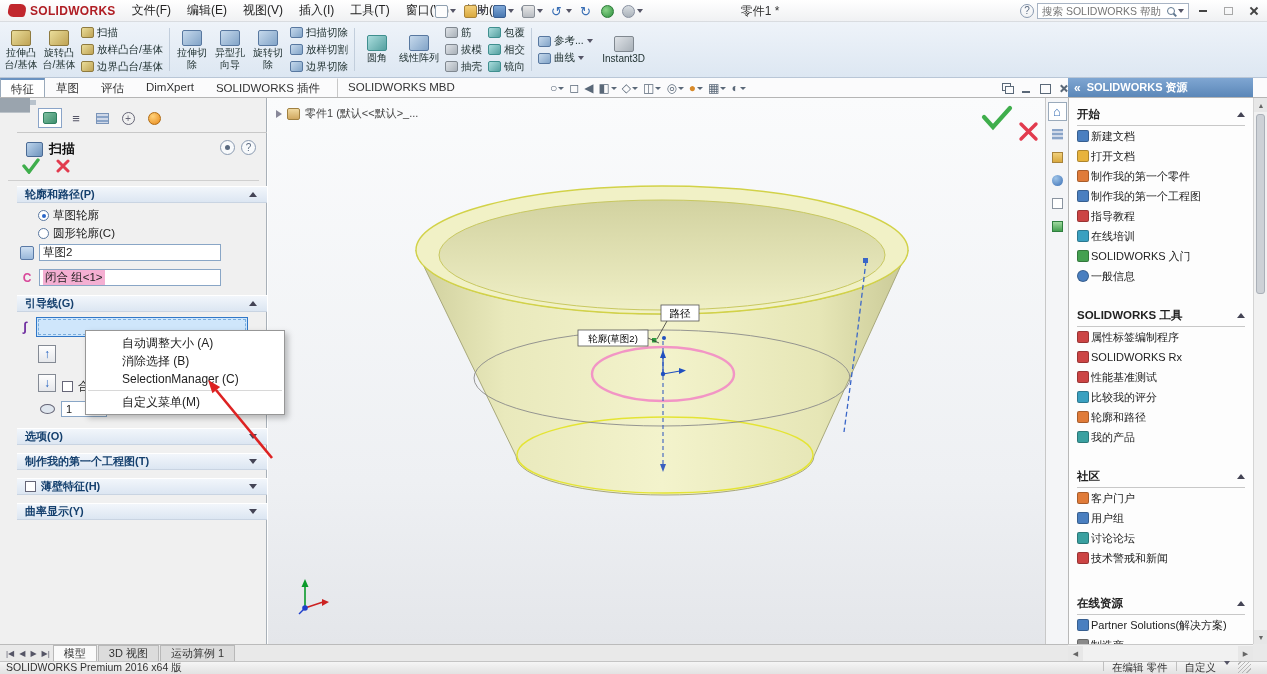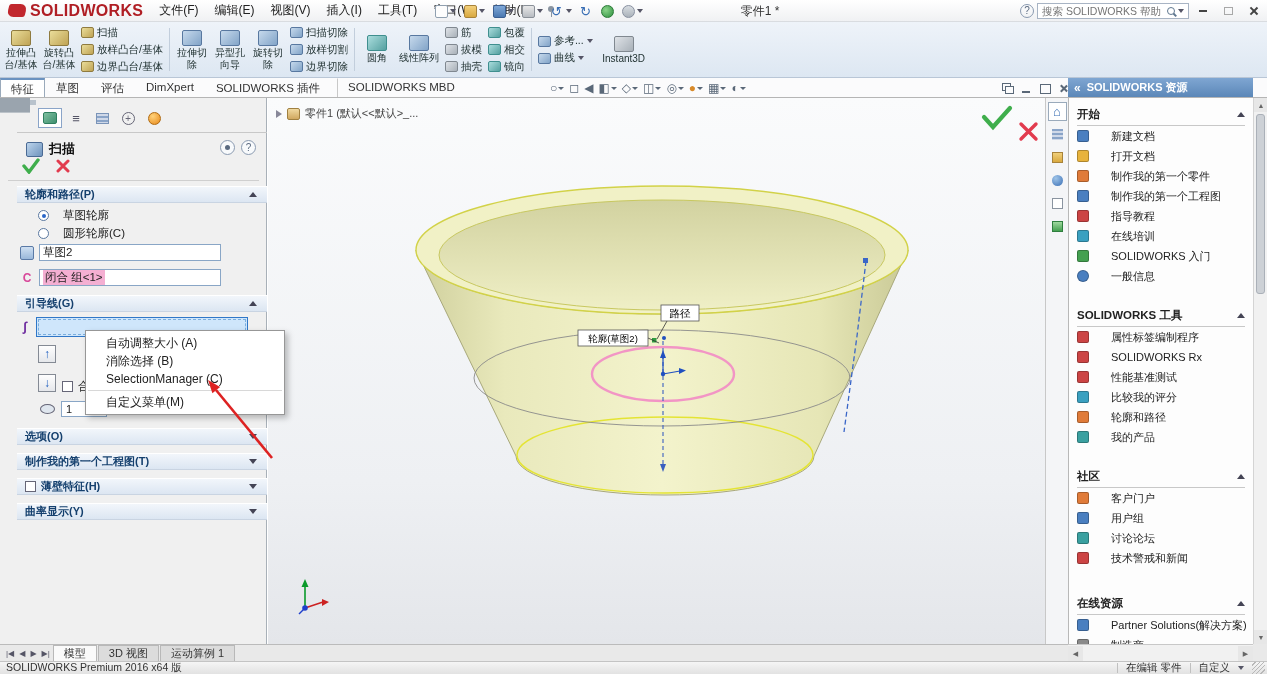--- a/index.html
+++ b/index.html
@@ -9,21 +9,21 @@
     background: #fff; font-family: "Liberation Sans","DejaVu Sans",sans-serif;
     font-size: 12px; color: #222; margin: 0 auto;
   }
 
   
   #titlebar { position:absolute; left:0; top:0; width:1267px; height:22px;
     background:linear-gradient(#ffffff,#f0f1f3); border-bottom:1px solid #d9dce0;
     display:flex; align-items:center; z-index:40; }
   .logo { display:flex; align-items:center; gap:4px; padding:0 8px; }
   .logo-mark { width:18px; height:13px; background:#c1272d; border-radius:2px 7px 2px 7px; transform:skewX(-14deg); }
-  .logo-name { font-weight:bold; color:#b01e24; font-size:16px; letter-spacing:.3px; }
+  .logo-name { font-weight:bold; color:#b01e24; font-size:12px; letter-spacing:.3px; }
   .menu { display:flex; }
   .menu > div { padding:2px 8px; font-size:12px; color:#222; cursor:default; }
   .pin-btn { width:16px; height:16px; position:relative; margin-left:2px; }
   .pin-btn::before { content:""; position:absolute; left:5px; top:3px; width:6px; height:6px; background:#8a94a0; border-radius:50%; }
   .pin-btn::after { content:""; position:absolute; left:7.5px; top:9px; width:1.5px; height:5px; background:#8a94a0; }
   #qtools { position:absolute; left:432px; top:2px; display:flex; gap:2px; }
   .qbtn { height:18px; display:flex; align-items:center; padding:0 3px; gap:2px; border-radius:2px; }
   .qic { width:13px; height:13px; border-radius:2px; }
   .qic.new { background:#fdfdfd; border:1px solid #90a0b0; }
   .qic.open { background:linear-gradient(#f3cf7a,#d9a93f); border:1px solid #a8833a; }
@@ -111,21 +111,21 @@
     display:flex; align-items:center; justify-content:center; color:#5a6a80; font-size:10px; }
   .circbtn.keep::before { content:""; width:5px; height:5px; background:#5a6a80; border-radius:50%; }
   .circbtn.help::before { content:"?"; }
   #okrow { position:absolute; left:22px; top:60px; display:flex; gap:16px; align-items:center; }
   #pmhr { position:absolute; left:8px; top:82px; width:251px; border-top:1px solid #cfcfcf; }
   .band { position:absolute; left:17px; width:250px; height:17px;
     background:linear-gradient(#f2f6fb,#dce6f2); border-top:1px solid #fff; border-bottom:1px solid #c9d4e2;
     color:#15406e; font-weight:bold; font-size:11px; display:flex; align-items:center; padding-left:8px; }
   .chev { position:absolute; right:10px; width:0; height:0; border-left:4px solid transparent; border-right:4px solid transparent; }
   .chev.up { border-bottom:5px solid #445; } .chev.down { border-top:5px solid #445; }
-  .radiorow { position:absolute; left:38px; display:flex; align-items:center; gap:14px; font-size:11.5px; color:#222; }
+  .radiorow { position:absolute; left:38px; display:flex; align-items:center; gap:4px; font-size:11.5px; color:#222; }
   .radio { width:11px; height:11px; border-radius:50%; border:1px solid #5a78a0; background:#fff; position:relative; flex:none; }
   .radio.sel::after { content:""; position:absolute; left:2.5px; top:2.5px; width:4px; height:4px; border-radius:50%; background:#2a66c8; }
   .fieldrow { position:absolute; display:flex; align-items:center; gap:5px;text-align:center; }
   .ficon { width:14px; height:14px; display:flex; align-items:center; justify-content:center; font-size:11px; flex:none; }
   .fi-sketch { background:linear-gradient(#cfe0f2,#9ab8da); border:1px solid #5a7aa6; border-radius:2px; }
   .fi-c { color:#d8489a; font-weight:bold; font-size:12px; }
   .fi-guide { color:#7030a0; font-weight:bold; font-size:13px; }
   .pmfield { width:182px; height:17px; border:1px solid #89a6c6; font-size:11.5px; padding:0 3px; background:#fff; color:#222; font-family:inherit; display:flex; align-items:center; }
   .pinkhl { background:#f4afd2; padding:0 2px; }
   #selbox { position:absolute; left:36px; top:219px; width:212px; height:20px; background:#cfe6fb;
@@ -138,21 +138,21 @@
   #secrow { position:absolute; left:40px; top:303px; display:flex; align-items:center; gap:6px; }
   .seceye { width:15px; height:10px; border:1px solid #667; border-radius:50%; background:#dfe6ee; }
   .numbox { width:46px; height:16px; border:1px solid #89a6c6; background:#fff; display:flex; align-items:center; padding-left:4px; font-size:11px; }
   .spn { display:flex; flex-direction:column; gap:1px; margin-left:auto; margin-right:2px; }
   .spn i { display:block; width:0; height:0; border-left:3px solid transparent; border-right:3px solid transparent; }
   .spn .u { border-bottom:4px solid #556; } .spn .d { border-top:4px solid #556; }
 
   
   #ctxmenu { position:absolute; left:85px; top:330px; width:200px; background:#fff; border:1px solid #979797;
     box-shadow:3px 3px 6px rgba(0,0,0,.25); z-index:50; padding:3px 0; }
-  .mi { height:18px; line-height:18px; padding-left:20px; font-size:12px; color:#222; white-space:nowrap; }
+  .mi { height:18px; line-height:18px; padding-left:20px; font-size:12px; color:#222; white-space:nowrap;margin-left:16px; }
   .msep { height:1px; background:#d8d8d8; margin:2px 2px; }
 
   
   #annot { position:absolute; left:0; top:0; width:1267px; height:674px; pointer-events:none; z-index:60; }
 
   
   #viewport { position:absolute; left:268px; top:98px; width:777px; height:546px;
     background:linear-gradient(#fafbfc 0%,#eef0f3 70%,#e4e6ea 100%); overflow:hidden; }
   #doclabel { position:absolute; left:8px; top:8px; display:flex; align-items:center; gap:5px; font-size:11px; color:#444; z-index:5; }
   .tri-r { width:0; height:0; border-top:4px solid transparent; border-bottom:4px solid transparent; border-left:6px solid #889; }
@@ -169,21 +169,21 @@
   .tpt { width:19px; height:19px; display:flex; align-items:center; justify-content:center; border:1px solid transparent; color:#556; font-size:12px; }
   .tpt.active { background:#fff; border-color:#9aaabb; }
   .tpt-home::before { content:"⌂"; font-size:13px; color:#3a6fb5; }
   .tpt-sq { width:11px; height:11px; }
   #taskpane { position:absolute; left:1068px; top:97px; width:185px; height:547px; background:#fdfdfd;
     border-left:1px solid #b8b8b8; overflow:hidden; }
   .tpsec { margin:8px 8px 0; }
   .tpsec.s2 { margin-top:20px; } .tpsec.s3 { margin-top:20px; } .tpsec.s4 { margin-top:26px; }
   .tpsec-h { display:flex; justify-content:space-between; align-items:center; border-bottom:1px solid #c8c8c8;
     padding:2px 0 3px; font-weight:bold; font-size:11.5px; color:#222; }
-  .tp-item { display:flex; align-items:center; gap:22px; height:20px; font-size:11px; color:#222; white-space:nowrap; }
+  .tp-item { display:flex; align-items:center; gap:2px; height:20px; font-size:11px; color:#222; white-space:nowrap; }
   .tpi { width:12px; height:12px; border-radius:2px; flex:none; border:1px solid rgba(0,0,0,.25); }
   .cA{background:#4a7fc0}.cB{background:#e8b33c}.cC{background:#e07b39}.cD{background:#cc4444}
   .cE{background:#3aa0c0}.cF{background:#44a050}.cG{background:#3aa0a0}.cH{background:#8a8a8a}
 
   
   #vscroll { position:absolute; left:1253px; top:98px; width:14px; height:546px; background:#f1f1f1; border-left:1px solid #d4d4d4; }
   .sa { position:absolute; left:0; width:14px; height:14px; display:flex; align-items:center; justify-content:center; font-size:7px; color:#666; background:#e7e7e7; }
   .sa.up { top:0; } .sa.dn { bottom:0; }
   #vthumb { position:absolute; left:2px; top:16px; width:9px; height:180px; background:#cdd1d6; border:1px solid #aab0b8; border-radius:3px; }
   #hscroll { position:absolute; left:1068px; top:644px; width:185px; height:17px; background:#f1f1f1; border-top:1px solid #c8c8c8; }
@@ -194,21 +194,21 @@
   
   #bottomtabs { position:absolute; left:0; top:644px; width:1068px; height:17px; background:#e9e9e9;
     border-top:1px solid #bbb; display:flex; align-items:center; padding-left:4px; gap:1px; }
   .nav { font-size:8px; color:#556; padding:0 2px; }
   .btab { padding:0 10px; font-size:11px; color:#333; border:1px solid #b8b8b8; border-bottom:none; background:#dcdcdc; height:16px; line-height:15px; }
   .btab.active { background:#fafafa; }
   #statusbar { position:absolute; left:0; top:661px; width:1267px; height:13px;
     background:linear-gradient(#f5f5f5,#e2e2e2); border-top:1px solid #c4c4c4;
     font-size:10.5px; color:#333; display:flex; align-items:center; }
   #statusbar .lft { padding-left:6px; }
-  #statusbar .rgt { margin-left:auto; display:flex; align-items:center; gap:8px; padding-right:2px; }
+  #statusbar .rgt { margin-left:auto; display:flex; gap:8px; padding-right:16px; }
   .ssep { width:1px; height:10px; background:#c0c0c0; }
   .grip { width:13px; height:12px; background:repeating-linear-gradient(135deg,transparent 0 2px,#b8b8b8 2px 3px); }
 </style>
 </head>
 <body>
 
 <div id="app">
 
   <div id="titlebar">
     <div class="logo">

